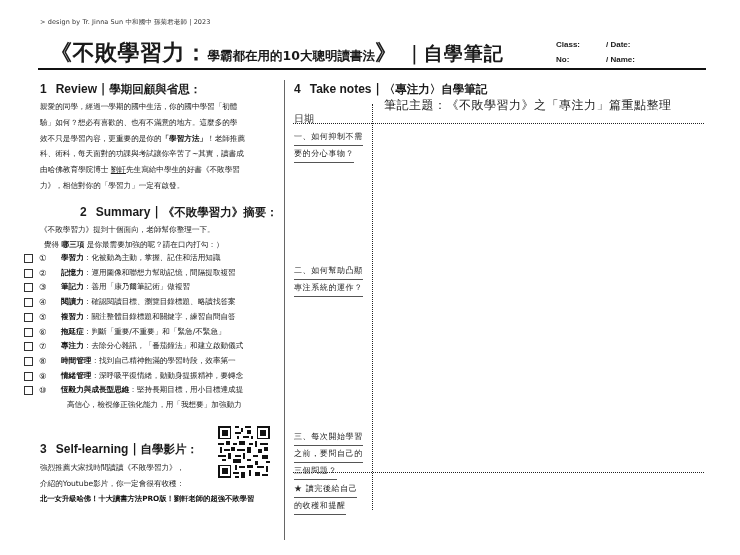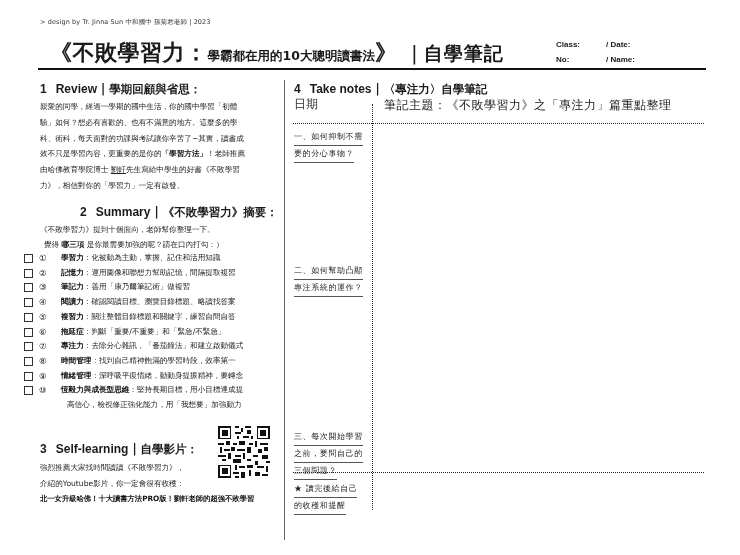--- a/index.html
+++ b/index.html
@@ -35,21 +35,21 @@
   .checklist { position: absolute; left: 24px; top: 251px; width: 260px; }
   .check-item { display: flex; align-items: flex-start; font-size: 7.6px; line-height: 14.7px; color: #222; }
   .cbox { width: 9px; height: 9px; border: 1px solid #333; margin-top: 3px; flex: none; }
   .circ { width: 22px; text-align: left; margin-left: 6px; flex: none; font-size: 8.5px; }
   .ci-text { flex: 1; }
   .ci-text b { font-weight: bold; color: #111; font-family: Liberation Serif, serif; }
 
   .qr { position: absolute; left: 216px; top: 424px; width: 56px; height: 56px; }
 
   
-  .date-label { position: absolute; left: 294px; top: 96px; font-size: 12px; color: #333; }
+  .date-label { position: absolute; left: 294px; top: 112px; font-size: 10px; color: #333; }
   .note-topic { position: absolute; left: 384px; top: 97px; font-family: "DejaVu Serif", serif; font-size: 12px; color: #222; letter-spacing: 0.5px; white-space: nowrap; }
   .dot-h { position: absolute; height: 0; border-top: 1.5px dotted #222; }
   .dot-v { position: absolute; width: 0; border-left: 1.5px dotted #222; }
   .q { position: absolute; left: 294px; font-family: "DejaVu Serif", serif; font-size: 8px; line-height: 16px; color: #222; letter-spacing: 0.6px; }
   .q span { display: block; border-bottom: 1px solid #555; width: fit-content; }
 </style>
 </head>
 <body>
 
 <div class="credit">&gt; design by Tr. Jinna  Sun 中和國中 孫菊君老師 | 2023</div>
@@ -77,22 +77,22 @@
 <div class="col-divider"></div>
 
 <div class="sec-head" style="left:40px; top:82px;">
   <span class="num-en">1</span>
   <span class="num-en" style="margin-left:5px;">Review</span>
   <span>| 學期回顧與省思：</span>
 </div>
 <div class="para" style="left:40px; top:99px; width:240px;">
   <div>親愛的同學，經過一學期的國中生活，你的國中學習「初體</div>
   <div>驗」如何？想必有喜歡的、也有不滿意的地方。這麼多的學</div>
+  <div><span>效不只是學習內容，更重要的是你的</span><b>「學習方法」</b><span>！老師推薦</span></div>
   <div>科、術科，每天面對的功課與考試讓你辛苦了~其實，讀書成</div>
-  <div><span>效不只是學習內容，更重要的是你的</span><b>「學習方法」</b><span>！老師推薦</span></div>
   <div><span>由哈佛教育學院博士 </span><span class="u">劉軒</span><span>先生寫給中學生的好書《不敗學習</span></div>
   <div>力》，相信對你的「學習力」一定有啟發。</div>
 </div>
 
 <div class="sec-head" style="left:48px; top:205px;margin-left:32px;">
   <span class="num-en">2</span>
   <span class="num-en" style="margin-left:5px;">Summary</span>
   <span>| 《不敗學習力》摘要：</span>
 </div>
 <div class="summary-intro">

